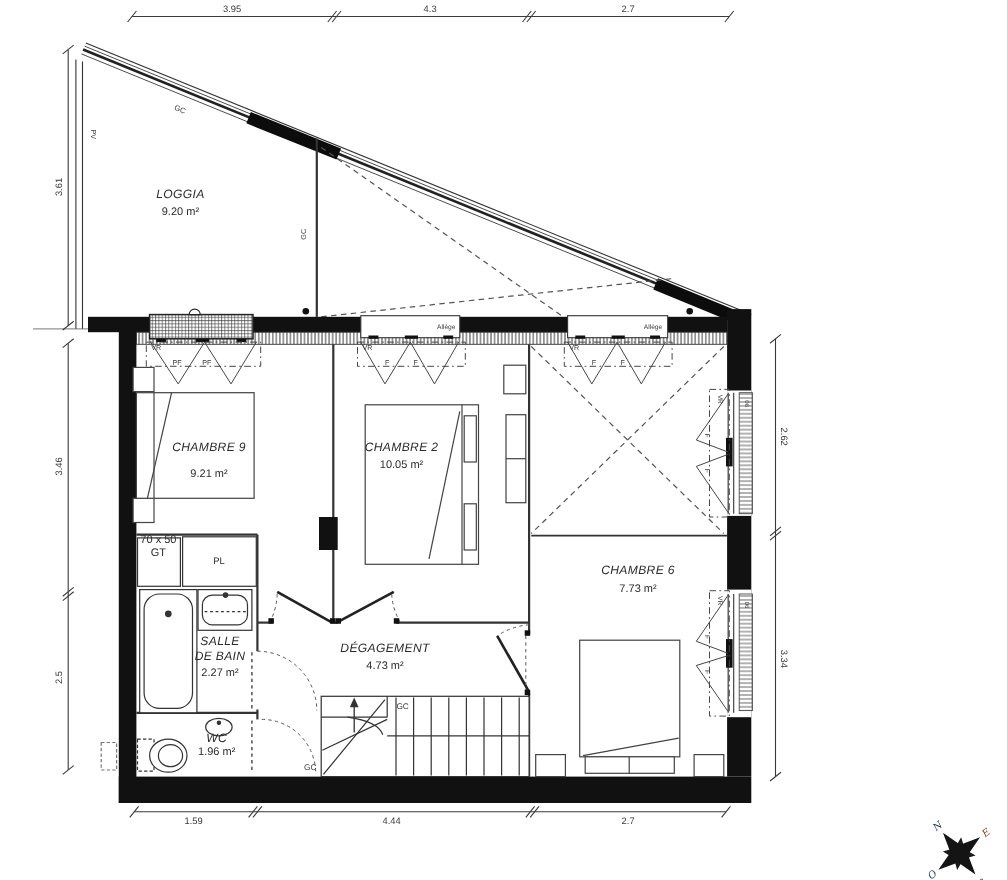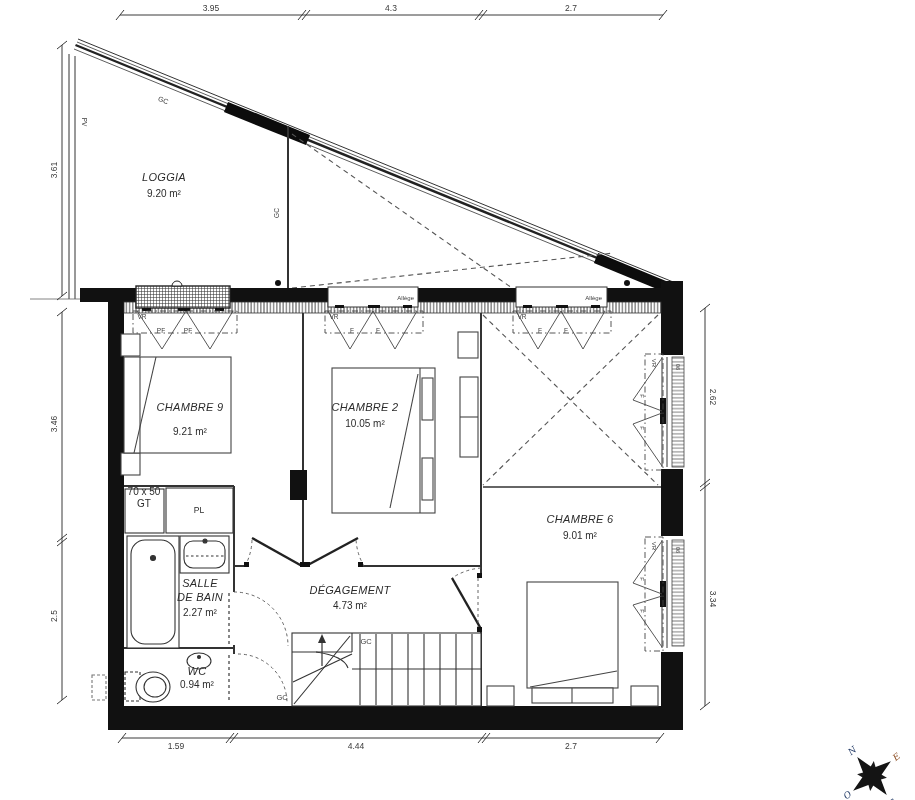--- a/index.html
+++ b/index.html
@@ -289,31 +289,31 @@
 <div class="lbl room-name" style="left:164px;top:178px">LOGGIA</div>
 <div class="lbl room-area" style="left:164px;top:194px">9.20 m²</div>
 
 <div class="lbl room-name" style="left:190px;top:408px">CHAMBRE 9</div>
 <div class="lbl room-area" style="left:190px;top:432px">9.21 m²</div>
 
 <div class="lbl room-name" style="left:365px;top:408px">CHAMBRE 2</div>
 <div class="lbl room-area" style="left:365px;top:424px">10.05 m²</div>
 
 <div class="lbl room-name" style="left:580px;top:520px">CHAMBRE 6</div>
-<div class="lbl room-area" style="left:580px;top:536px">9.01 m²</div>
+<div class="lbl room-area" style="left:580px;top:536px">7.73 m²</div>
 
 <div class="lbl room-name" style="left:200px;top:584px">SALLE</div>
 <div class="lbl room-name" style="left:200px;top:598px">DE BAIN</div>
 <div class="lbl room-area" style="left:200px;top:613px">2.27 m²</div>
 
 <div class="lbl room-name" style="left:350px;top:591px">DÉGAGEMENT</div>
 <div class="lbl room-area" style="left:350px;top:606px">4.73 m²</div>
 
 <div class="lbl room-name" style="left:197px;top:672px">WC</div>
-<div class="lbl room-area" style="left:197px;top:685px">0.94 m²</div>
+<div class="lbl room-area" style="left:197px;top:685px">1.96 m²</div>
 
 <div class="lbl gt" style="left:144px;top:504px">GT</div>
 <div class="lbl gt" style="left:144px;top:492px">70 x 50</div>
 <div class="lbl pl" style="left:199px;top:510px">PL</div>
 
 <div class="lbl dim" style="left:211px;top:8px">3.95</div>
 <div class="lbl dim" style="left:391px;top:8px">4.3</div>
 <div class="lbl dim" style="left:571px;top:8px">2.7</div>
 
 <div class="lbl dim" style="left:176px;top:746px">1.59</div>

